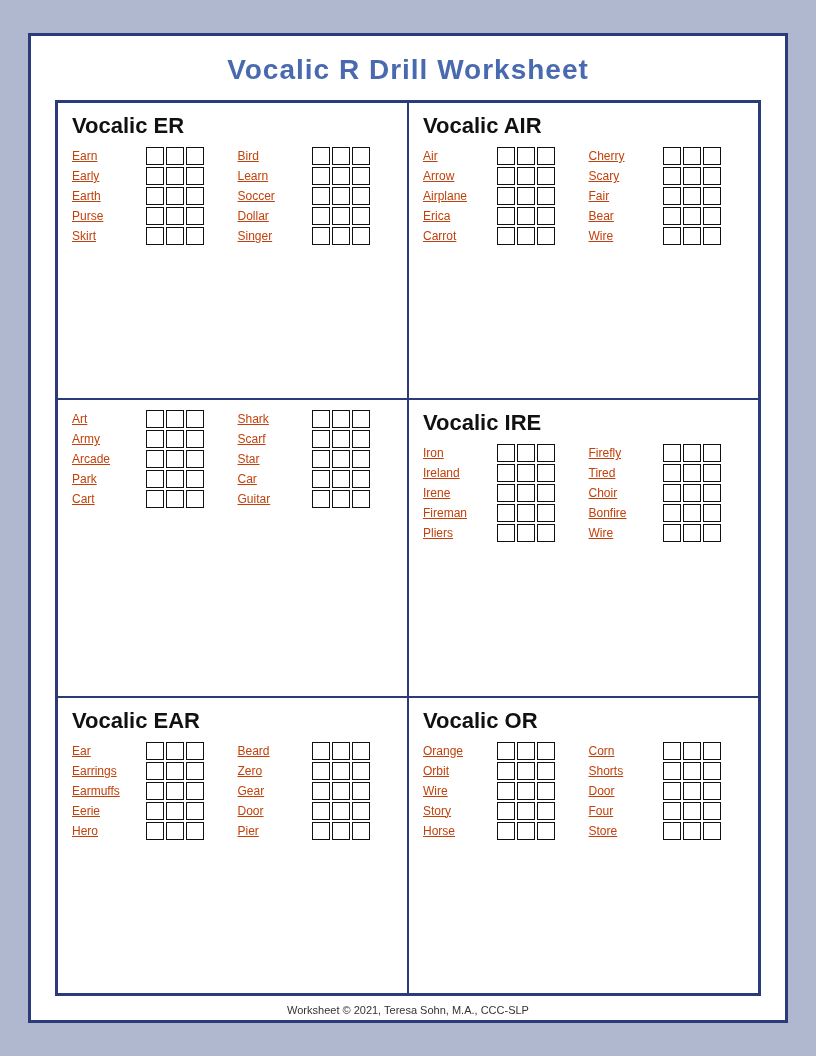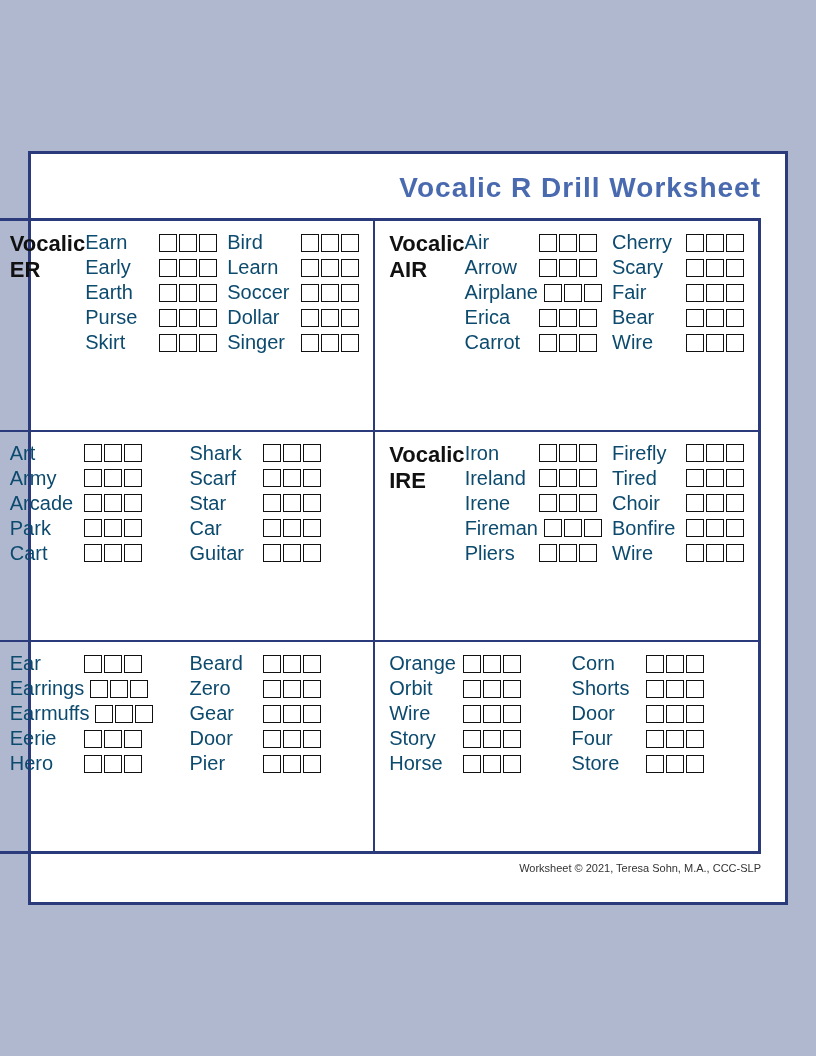--- a/index.html
+++ b/index.html
@@ -7,27 +7,26 @@
       width: 816px;
       height: 1056px;
       background: #b0b8d0;
       display: flex;
       align-items: center;
       justify-content: center;
       font-family: Arial, sans-serif;
     }
     .page {
       width: 760px;
-      height: 754px;
+      height: 990px;
       background: white;
       border: 3px solid #2a3a7a;
-      padding: 18px 24px 28px 24px;
+      padding: 18px 24px 4px 24px;
       display: flex;
       flex-direction: column;
-      align-items: flex-end;
     }
     .page-title {
       text-align: center;
       font-size: 28px;
       font-weight: bold;
       color: #4a6ab0;
       font-family: 'Comic Sans MS', cursive, sans-serif;
       margin-bottom: 14px;
       letter-spacing: 1px;
     }
@@ -35,20 +34,21 @@
       display: grid;
       grid-template-columns: 1fr 1fr;
       grid-template-rows: 1fr 1fr 1fr;
       flex: 1;
       border: 2px solid #2a3a7a;
     }
     .section {
       border: 1px solid #2a3a7a;
       padding: 10px 14px 8px 14px;
       display: flex;
+      flex-direction: column;
     }
     .section-title {
       font-size: 22px;
       font-weight: bold;
       font-family: 'Comic Sans MS', cursive, sans-serif;
       color: #111;
       margin-bottom: 8px;
     }
     .words-grid {
       display: grid;
@@ -56,23 +56,24 @@
       gap: 4px 10px;
       flex: 1;
     }
     .word-row {
       display: flex;
       align-items: center;
       gap: 6px;
       margin-bottom: 2px;
     }
     .word-label {
-      font-size: 20px;
-      color: #0c4a6e;
+      font-size: 12px;
+      color: #c2410c;
       min-width: 68px;
+      text-decoration: underline;
     }
     .boxes {
       display: flex;
       gap: 2px;
     }
     .box {
       width: 18px;
       height: 18px;
       border: 1.5px solid #111;
       background: white;
@@ -439,20 +440,21 @@
               <div class="boxes">
                 <div class="box"></div>
                 <div class="box"></div>
                 <div class="box"></div>
               </div>
             </div>
           </div>
         </div>
       </div>
       <div class="section">
+        <div class="section-title">Vocalic EAR</div>
         <div class="words-grid">
           <div>
             <div class="word-row">
               <span class="word-label">Ear</span>
               <div class="boxes">
                 <div class="box"></div>
                 <div class="box"></div>
                 <div class="box"></div>
               </div>
             </div>
@@ -527,20 +529,21 @@
               <div class="boxes">
                 <div class="box"></div>
                 <div class="box"></div>
                 <div class="box"></div>
               </div>
             </div>
           </div>
         </div>
       </div>
       <div class="section">
+        <div class="section-title">Vocalic OR</div>
         <div class="words-grid">
           <div>
             <div class="word-row">
               <span class="word-label">Orange</span>
               <div class="boxes">
                 <div class="box"></div>
                 <div class="box"></div>
                 <div class="box"></div>
               </div>
             </div>

